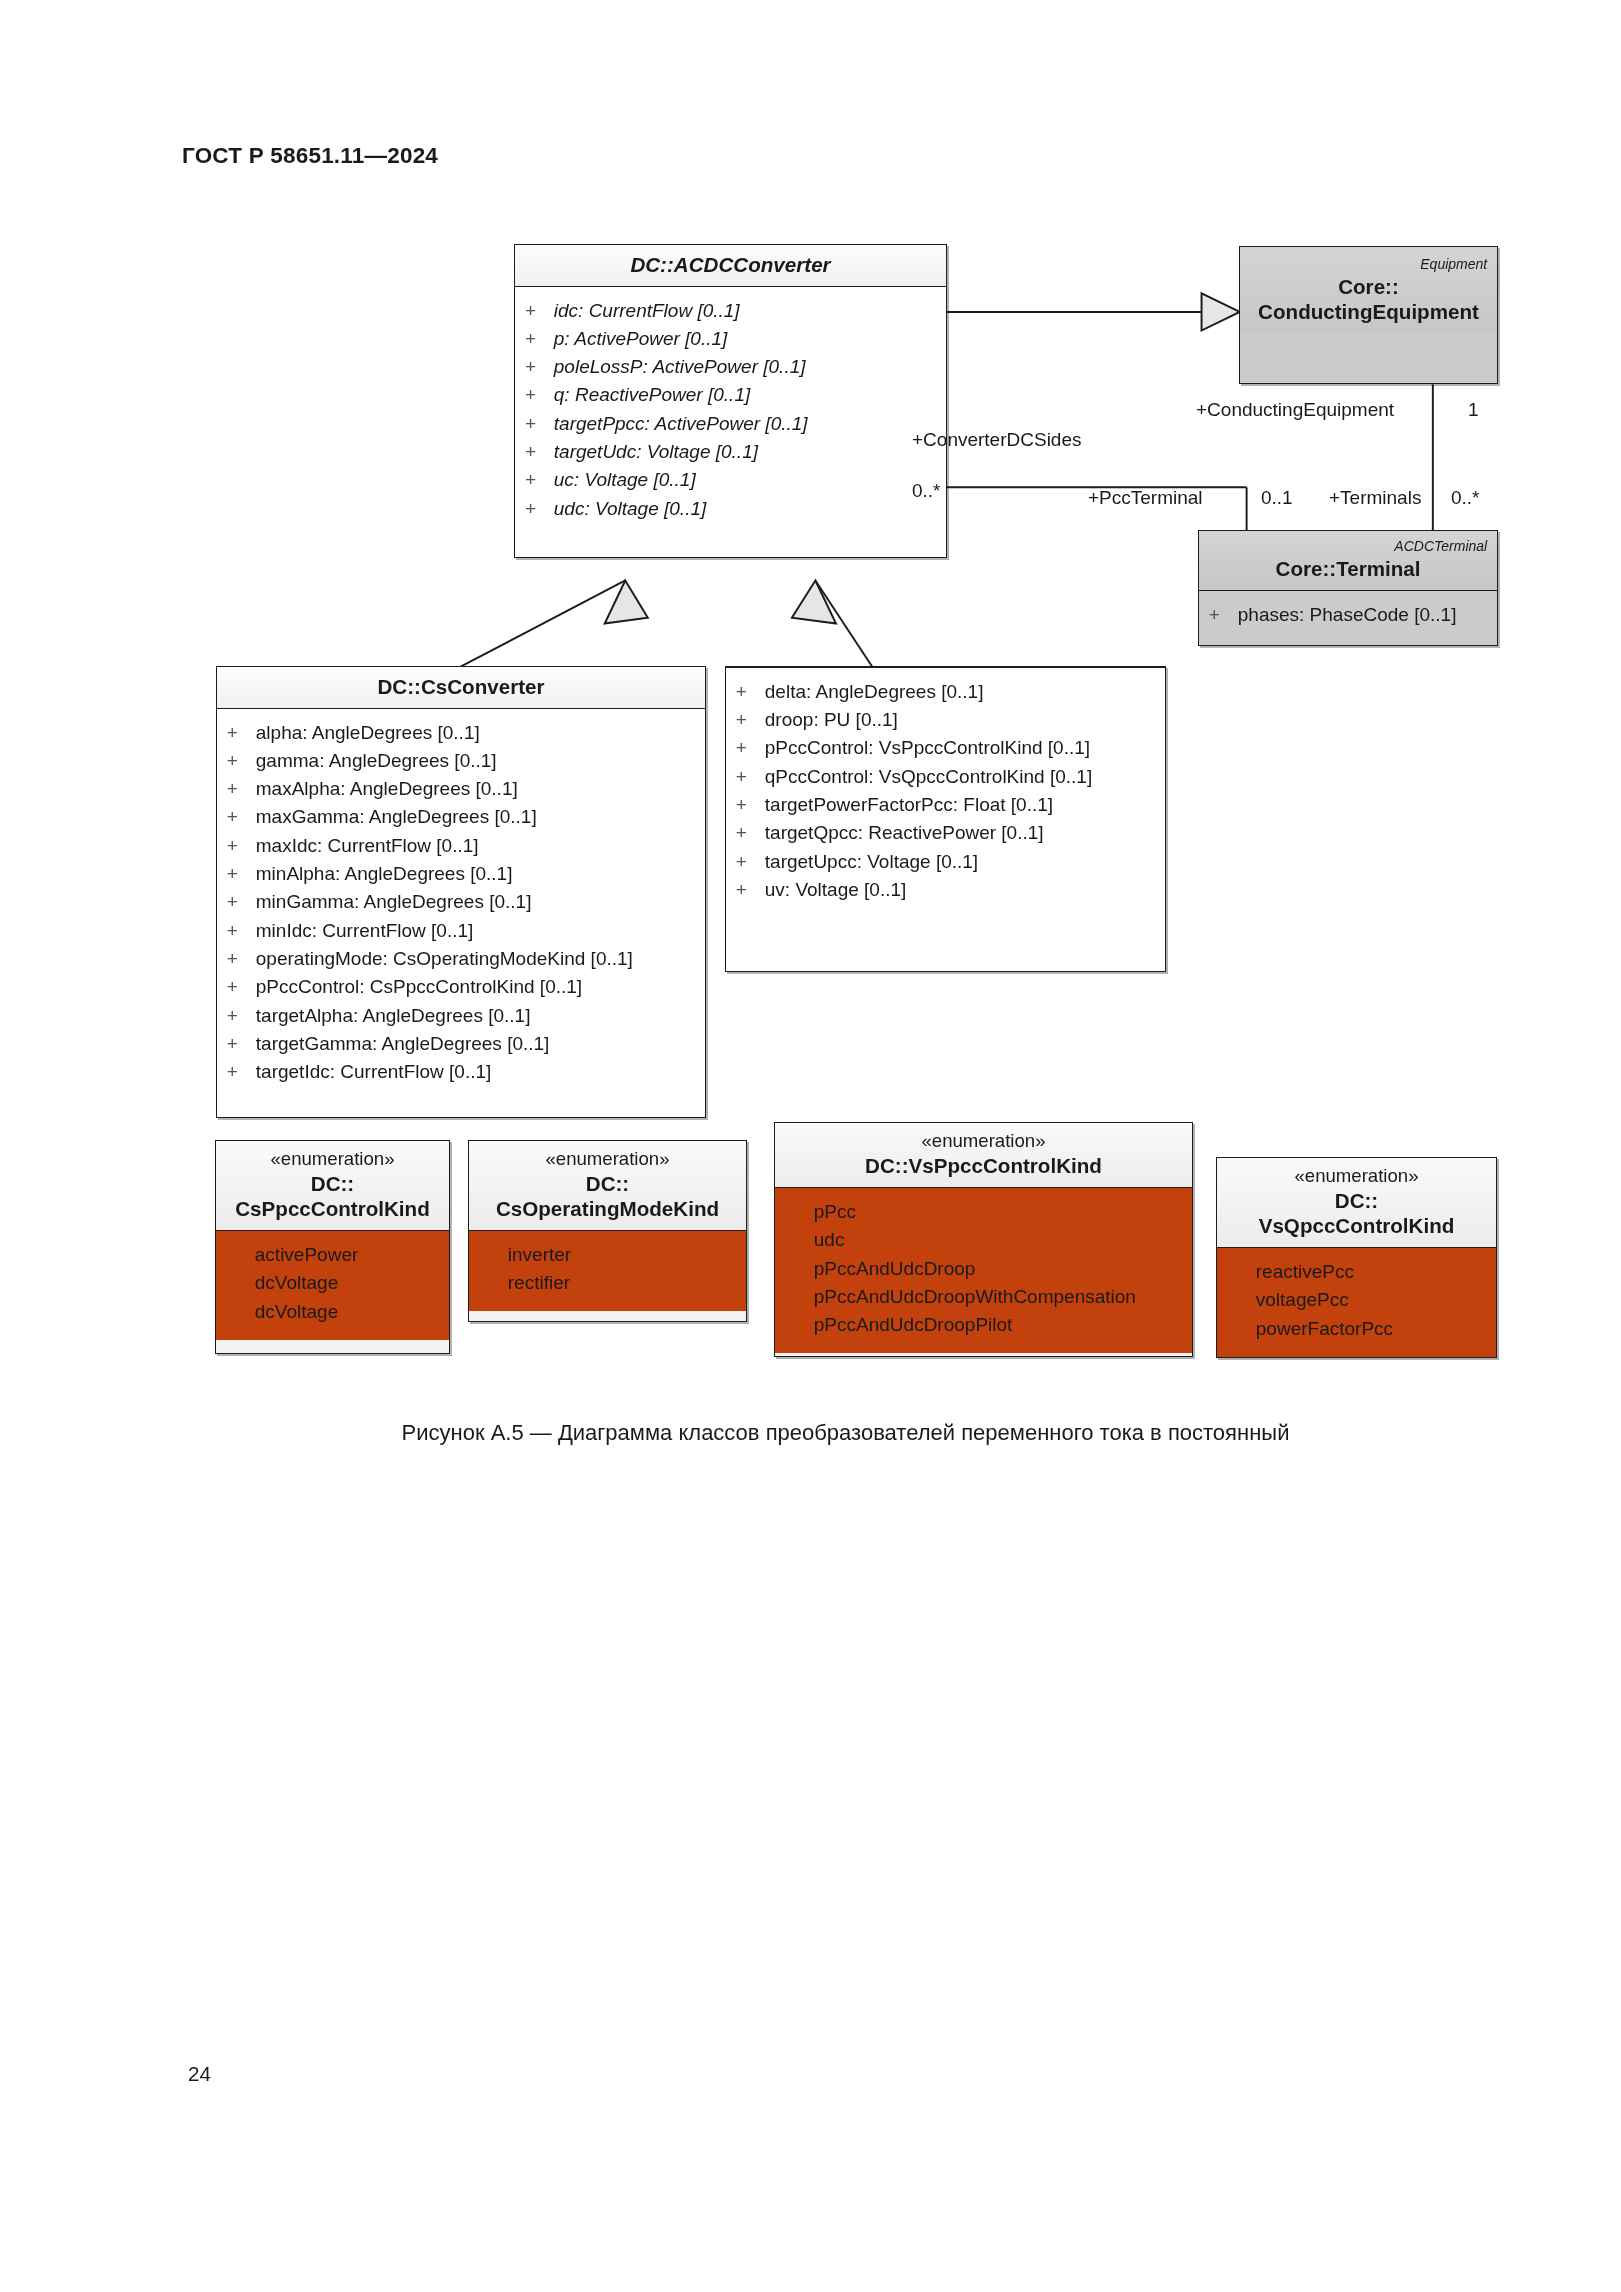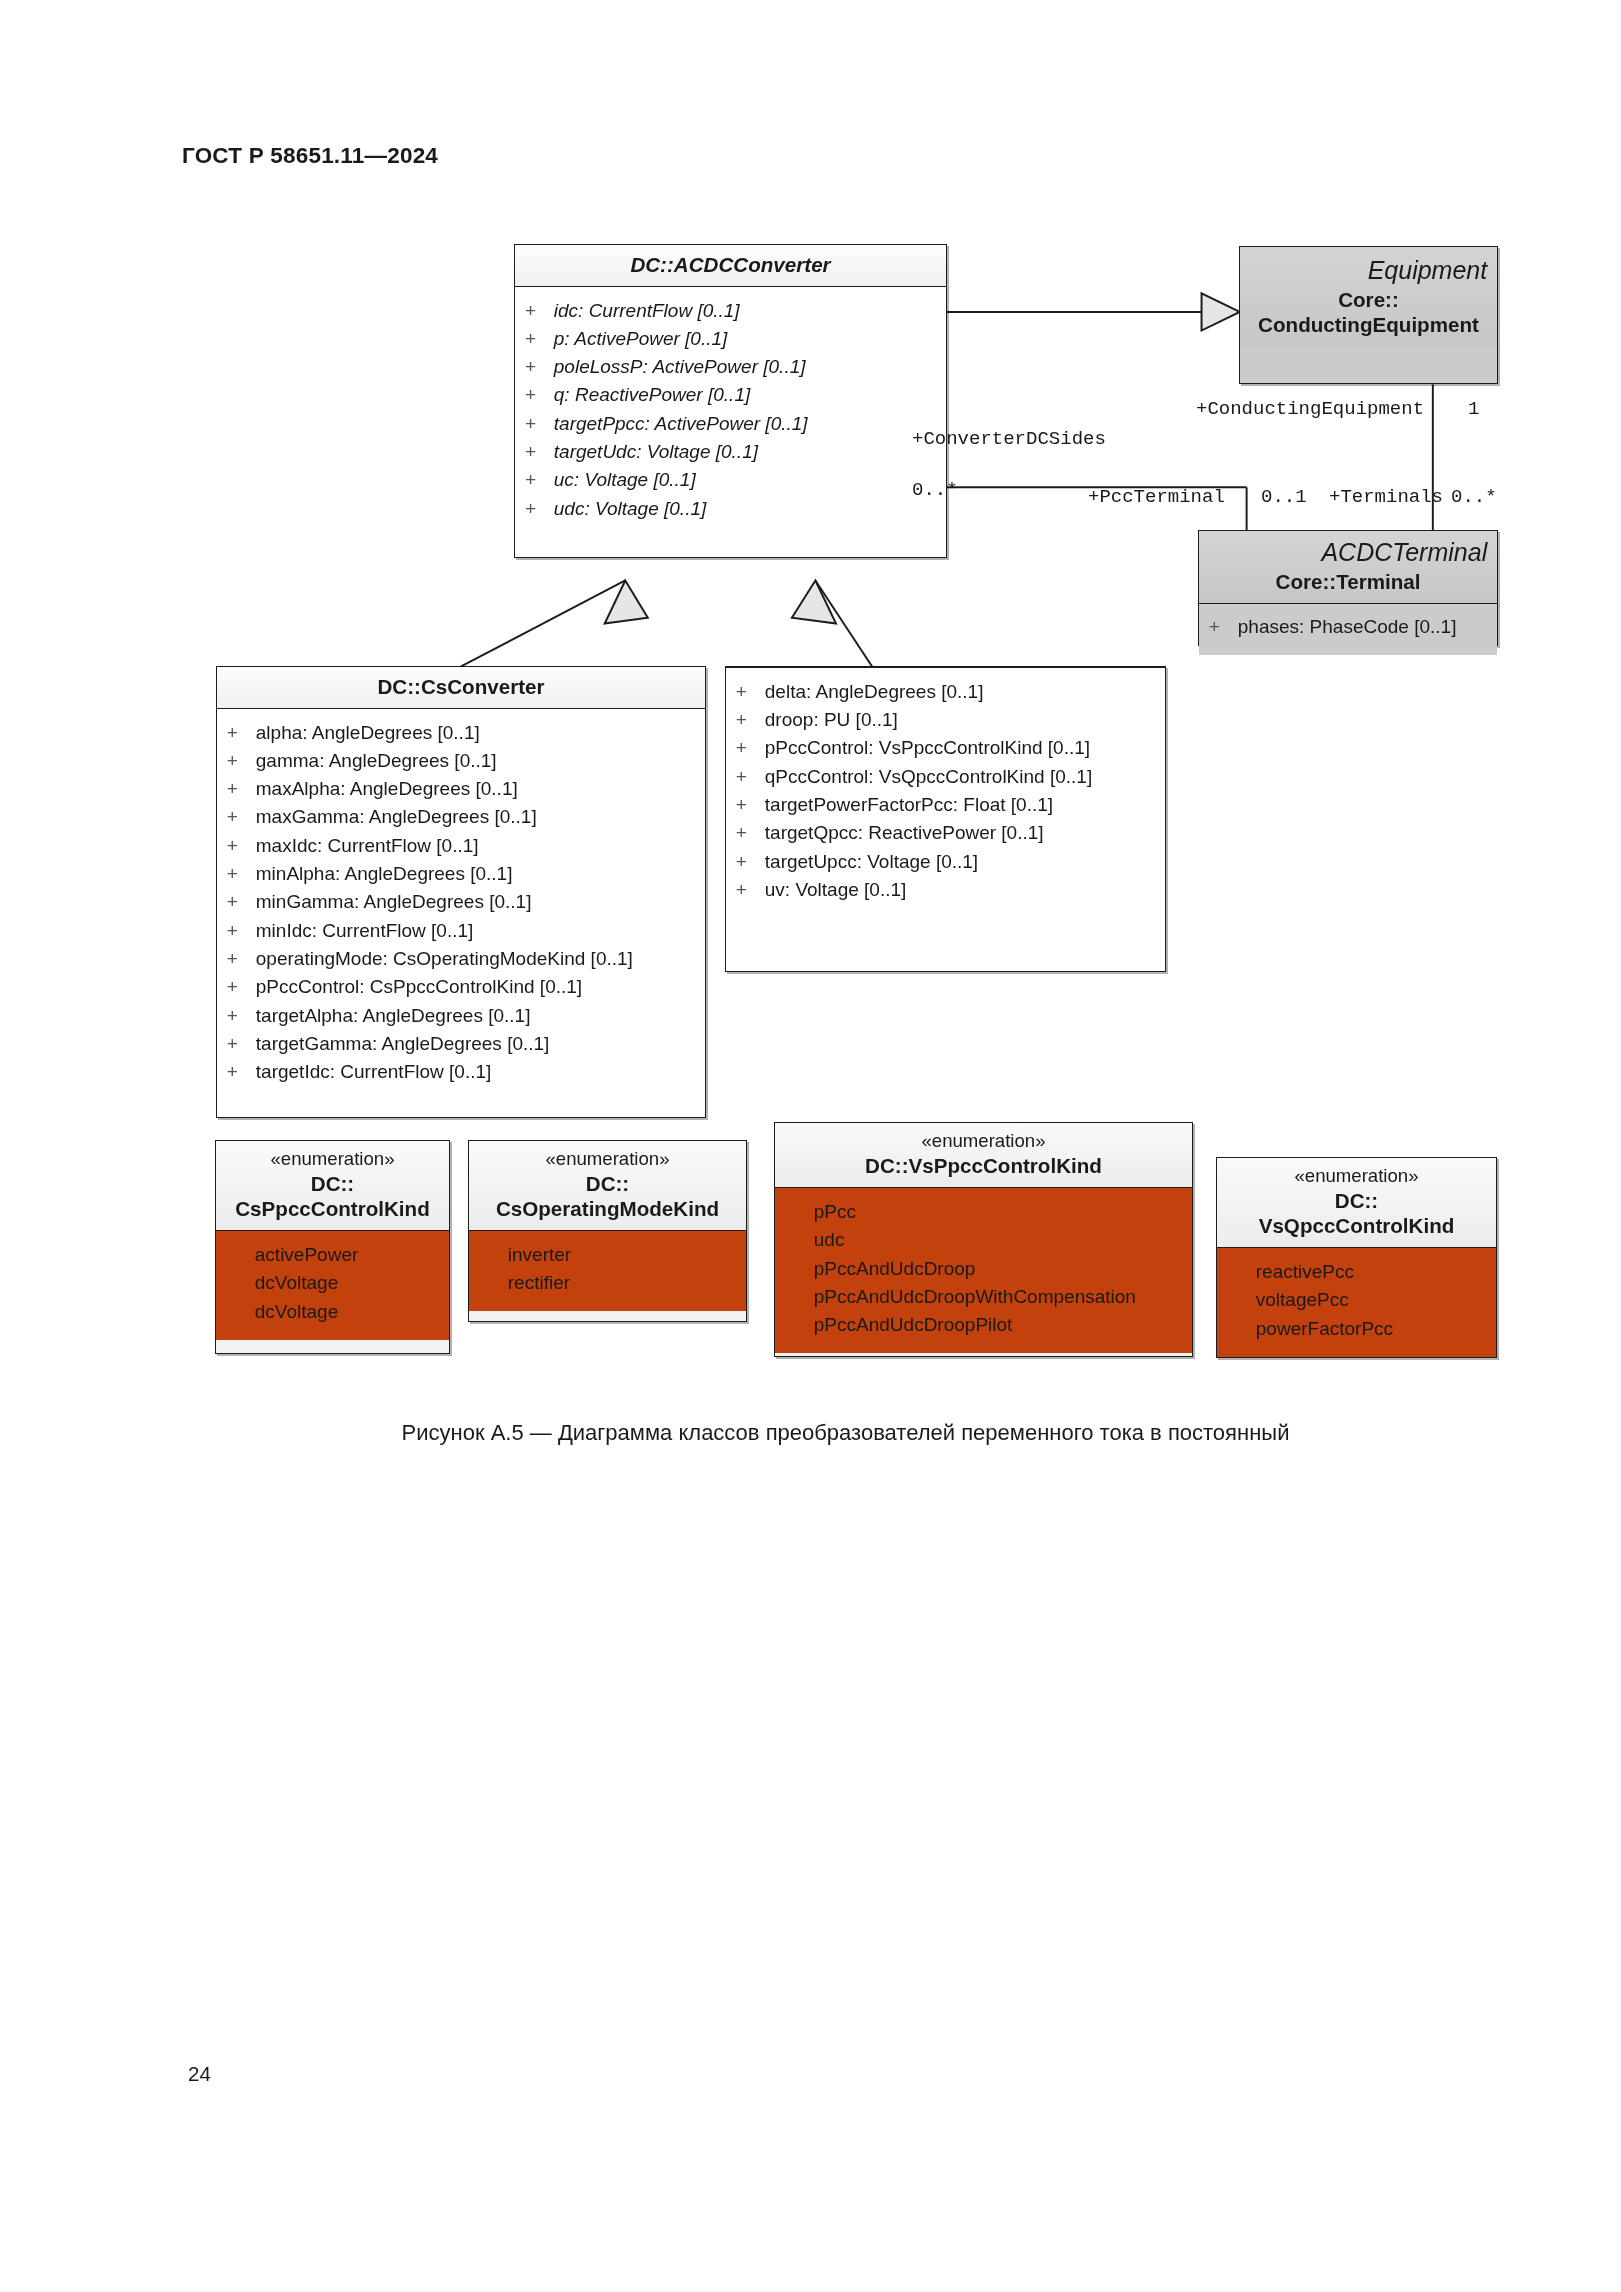--- a/index.html
+++ b/index.html
@@ -89,21 +89,21 @@
   .uml-sep {
     height: 0;
     border-top: 1.6px solid #1c1c1c;
   }
   .uml-name {
     font-size: 20.6px;
     font-weight: bold;
     line-height: 1.22;
   }
   .uml-stereo-corner {
-    font-size: 25px;
+    font-size: 14px;
     font-style: italic;
     text-align: right;
     line-height: 1.15;
     margin-bottom: 2px;
   }
   .uml-stereo-center {
     font-size: 18.6px;
     text-align: center;
     line-height: 1.2;
     margin-bottom: 1px;
@@ -136,21 +136,20 @@
     padding-left: 29px;
     white-space: nowrap;
   }
 
   
   .edge-label {
     position: absolute;
     font-size: 19px;
     white-space: nowrap;
     line-height: 1;
-    font-family: Liberation Mono, monospace;
   }
 </style>
 </head>
 <body>
 
 <div id="page-header">ГОСТ Р 58651.11—2024</div>
 
 <div id="diagram">
 
   <svg id="connectors" viewBox="0 0 1654 1430" width="1621" height="1402">

